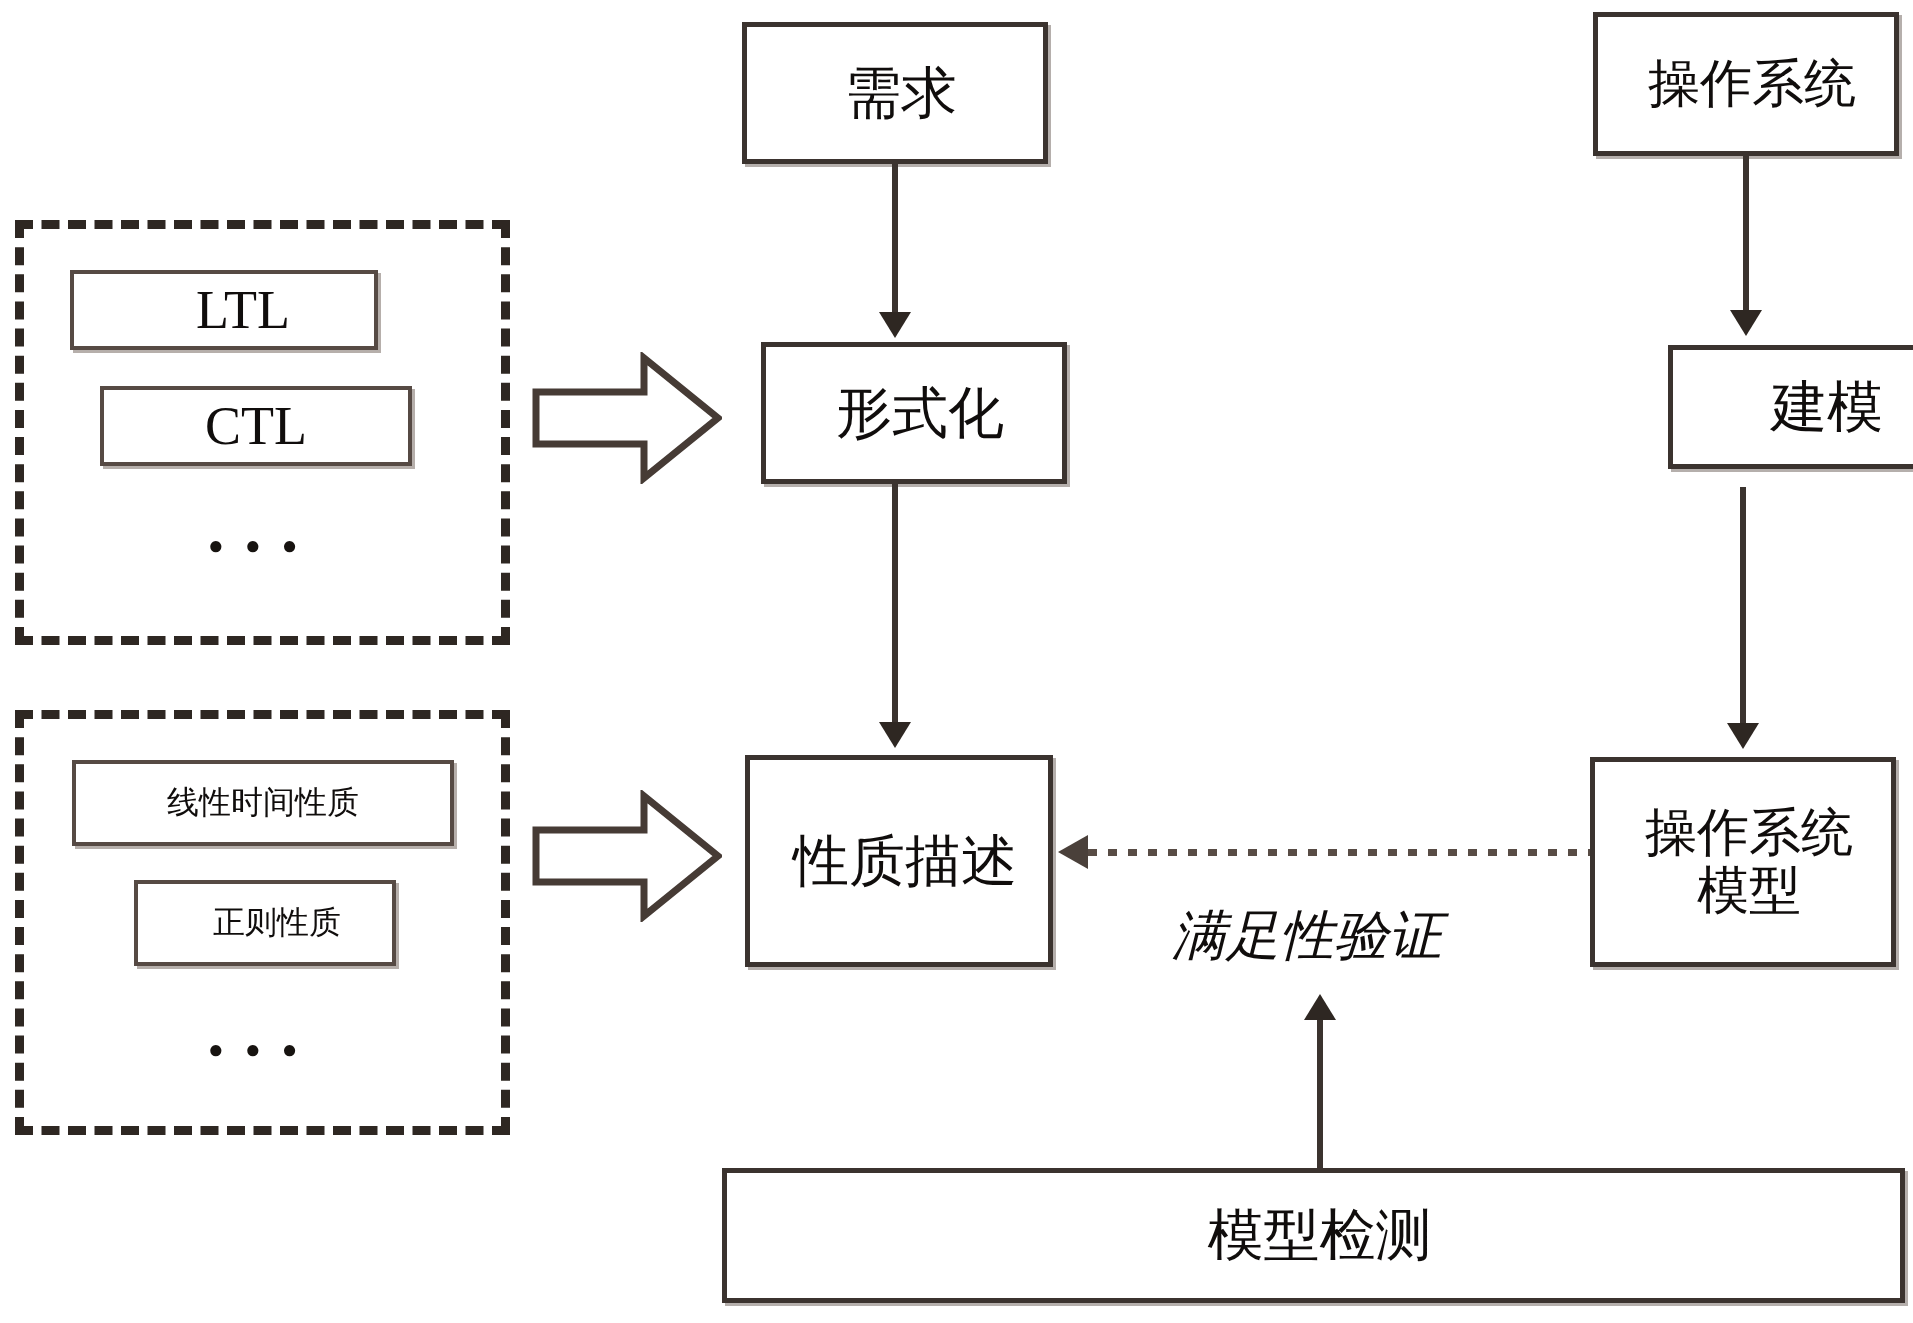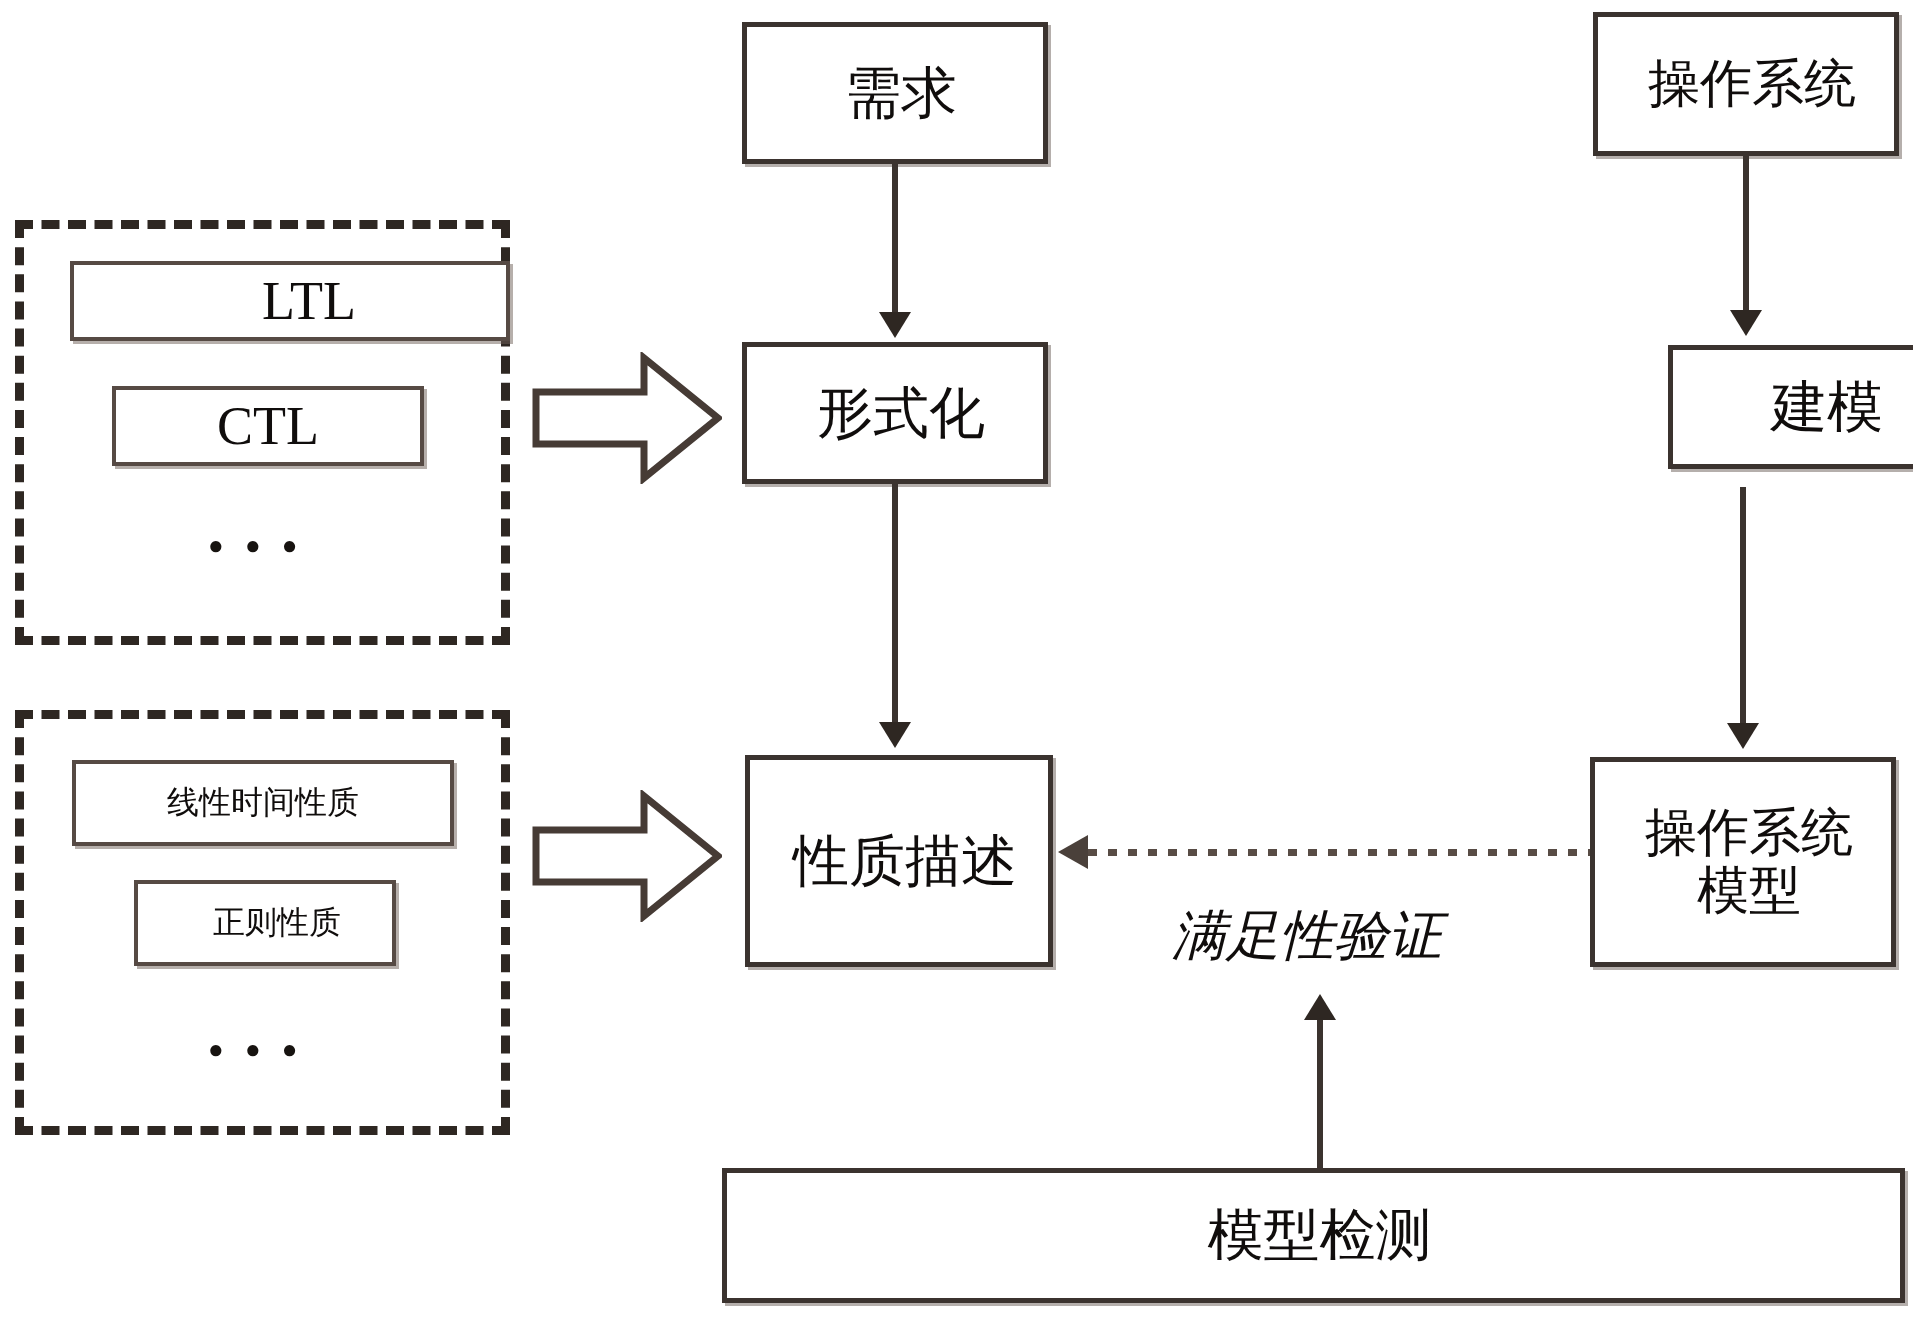--- a/index.html
+++ b/index.html
@@ -113,25 +113,25 @@
   .t-free   { position: absolute; font-size: 54px; color: #100d0c; white-space: nowrap; }
 </style>
 </head>
 <body>
 
 <div id="canvas">
 
   <div class="group-dashed" style="left:15px; top:220px; width:495px; height:425px;">
   </div>
 
-  <div class="chip t-latin" style="left:70px; top:261px; width:440px; height:80px;padding-left:38px;">
+  <div class="chip t-latin" style="left:70px; top:270px; width:308px; height:80px;padding-left:38px;">
     <span class="label">LTL</span>
   </div>
 
-  <div class="chip t-latin" style="left:100px; top:386px; width:312px; height:80px;margin-left:12px;">
+  <div class="chip t-latin" style="left:100px; top:386px; width:312px; height:80px;">
     <span class="label">CTL</span>
   </div>
 
   <div class="ellipsis" style="left:208px; top:532px; font-size:26px;">● ● ●</div>
 
   <div class="group-dashed" style="left:15px; top:710px; width:495px; height:425px;">
   </div>
 
   <div class="chip t-chip" style="left:72px; top:760px; width:382px; height:86px;">
     <span class="label">线性时间性质</span>
@@ -155,21 +155,21 @@
     </svg>
   </div>
 
   <div class="node t-cjk-lg" style="left:742px; top:22px; width:306px; height:142px;">
     <span class="label">需求</span>
   </div>
 
   <div class="vline" style="left:892px; top:164px; height:152px;"></div>
   <div class="arrow-down" style="left:879px; top:312px;"></div>
 
-  <div class="node t-cjk-lg" style="left:742px; top:342px; width:306px; height:142px;">
+  <div class="node t-cjk-lg" style="left:761px; top:342px; width:306px; height:142px;">
     <span class="label">形式化</span>
   </div>
 
   <div class="vline" style="left:892px; top:484px; height:242px;"></div>
   <div class="arrow-down" style="left:879px; top:722px;"></div>
 
   <div class="node t-cjk-lg" style="left:745px; top:755px; width:308px; height:212px;">
     <span class="label">性质描述</span>
   </div>
 

